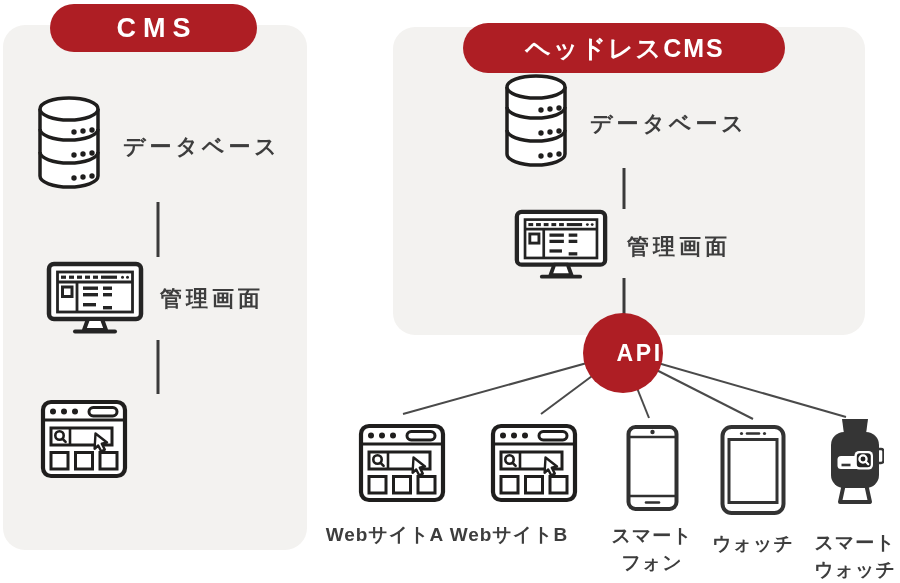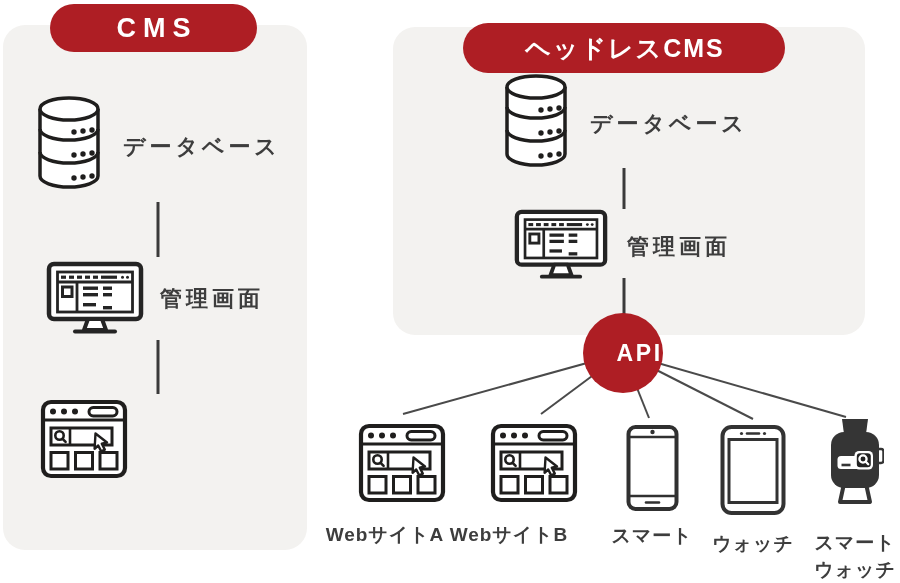--- a/index.html
+++ b/index.html
@@ -234,20 +234,21 @@
     </svg>
   <div class="device-label" style="left:444px;top:521px">
     <div>WebサイトB</div>
   </div>
 
   <svg class="node-icon" style="left:625px;top:424px" width="55" height="88" viewBox="0 0 55 88">
       <use href="#shape-phone"></use>
     </svg>
   <div class="device-label" style="left:587px;top:522px">
     <div>スマート</div>
+    <div>フォン</div>
   </div>
 
   <svg class="node-icon" style="left:719px;top:424px" width="68" height="92" viewBox="0 0 68 92">
       <use href="#shape-tablet"></use>
     </svg>
   <div class="device-label" style="left:688px;top:530px">
     <div>ウォッチ</div>
   </div>
 
   <svg class="node-icon" style="left:826px;top:418px" width="58" height="98" viewBox="0 0 58 98">

